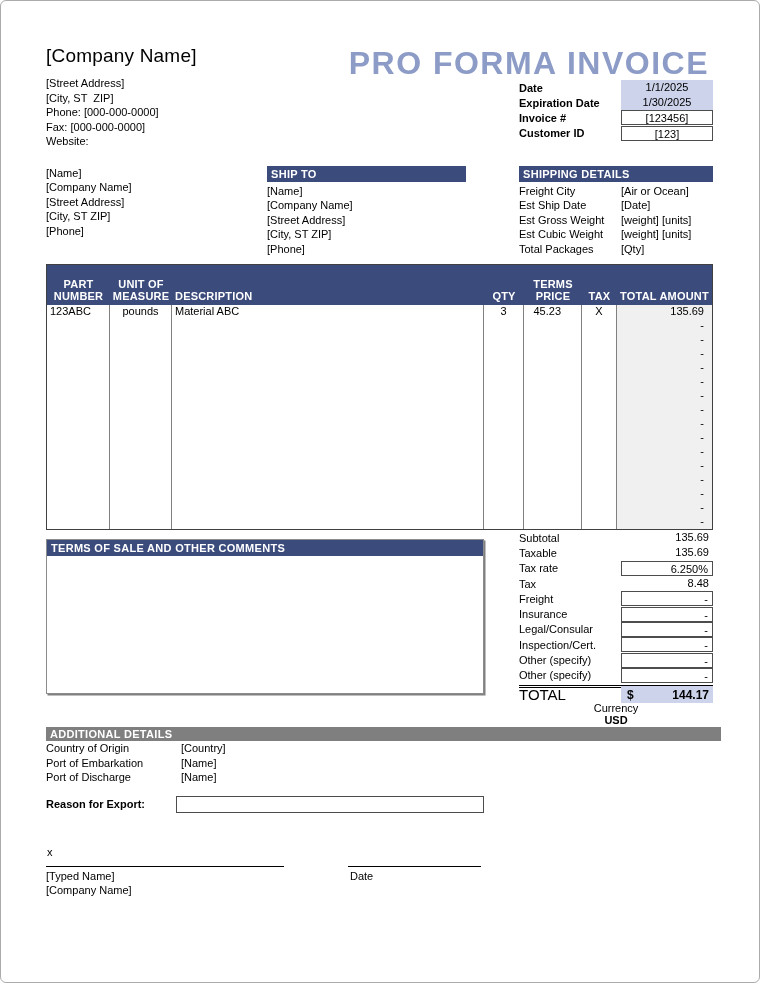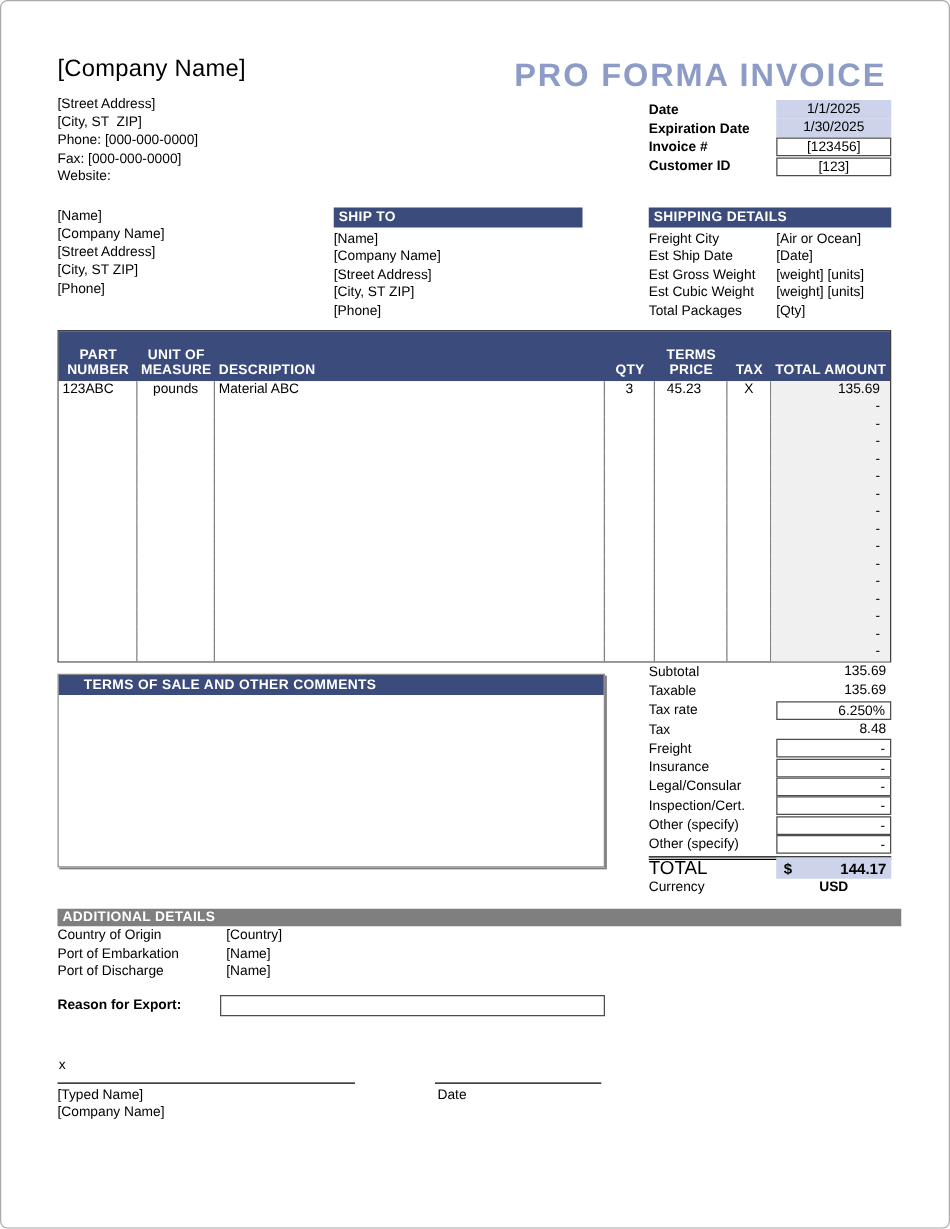--- a/index.html
+++ b/index.html
@@ -7,21 +7,21 @@
   body { font-family:"Liberation Sans","DejaVu Sans",sans-serif; color:#000; }
   .page { position:relative; width:760px; height:983px; background:#fff;
           border:1px solid #ababab; border-radius:6px; overflow:hidden; font-size:11px; }
 
   
   .company { position:absolute; left:45px; top:44px; }
   .company-name { font-size:19px; margin-bottom:9px; letter-spacing:0.2px; }
   .co-line { line-height:14.5px; white-space:pre; }
 
   
-  .title { position:absolute; right:50px; top:44px; font-size:26px; font-weight:bold;
+  .title { position:absolute; right:50px; top:44px; font-size:32px; font-weight:bold;
            color:var(--title-blue); letter-spacing:1.5px; white-space:nowrap; }
 
   
   .meta { position:absolute; left:518px; top:79px; width:194px; }
   .meta-row { display:flex; height:15.2px; align-items:center; }
   .meta-label { flex:1; font-weight:bold; }
   .meta-value { width:92px; height:15px; line-height:14px; text-align:center; }
   .meta-value.filled { background:var(--lavender); }
   .meta-value.boxed { border:1px solid #4d4d4d; background:#fff; }
 
@@ -61,29 +61,29 @@
   .summary { position:absolute; left:518px; top:529px; width:194px; }
   .sum-row { display:flex; height:15.3px; align-items:center; }
   .sum-label { flex:1; }
   .sum-value { width:92px; height:15px; line-height:14px; text-align:right; padding-right:4px; }
   .sum-value.boxed { border:1px solid #4d4d4d; background:#fff; }
   .total-row { display:flex; border-top:3px double #000; height:17px; align-items:center; margin-top:2px; }
   .total-label { flex:1; font-weight:normal; font-size:15px; }
   .total-value { width:92px; height:17px; background:var(--lavender); display:flex;
                  justify-content:space-between; align-items:center; padding:0 4px 0 6px;
                  font-weight:bold; font-size:12px; }
-  .currency-row { display:flex; height:15.3px; align-items:center; }
+  .currency-row { display:flex; height:15.3px; align-items:center;flex-direction:column; }
   .currency-label { flex:1; }
   .currency-value { width:92px; text-align:center; font-weight:bold; }
 
   
   .terms { position:absolute; left:45px; top:538px; width:438px; height:155px;
            border:1px solid #8c8c8c; box-shadow:1.5px 1.5px 0 #808080; background:#fff; }
   .terms-bar { background:var(--navy); color:#fff; font-weight:bold; height:16px;
-               line-height:16px; padding-left:20px; letter-spacing:0.3px; }
+               line-height:16px; padding-left:4px; letter-spacing:0.3px; }
   .terms-line { padding-left:4px; line-height:15px; margin-top:1px; }
 
   
   .add-bar { position:absolute; left:45px; top:726px; width:675px; height:14px;
              background:var(--gray-bar); color:#fff; font-weight:bold; line-height:14px;
              padding-left:4px; letter-spacing:0.3px; }
   .add-rows { position:absolute; left:45px; top:740px; }
   .add-row { display:flex; line-height:14.5px; }
   .add-label { width:135px; }
   .reason-label { position:absolute; left:45px; top:797px; font-weight:bold; }

